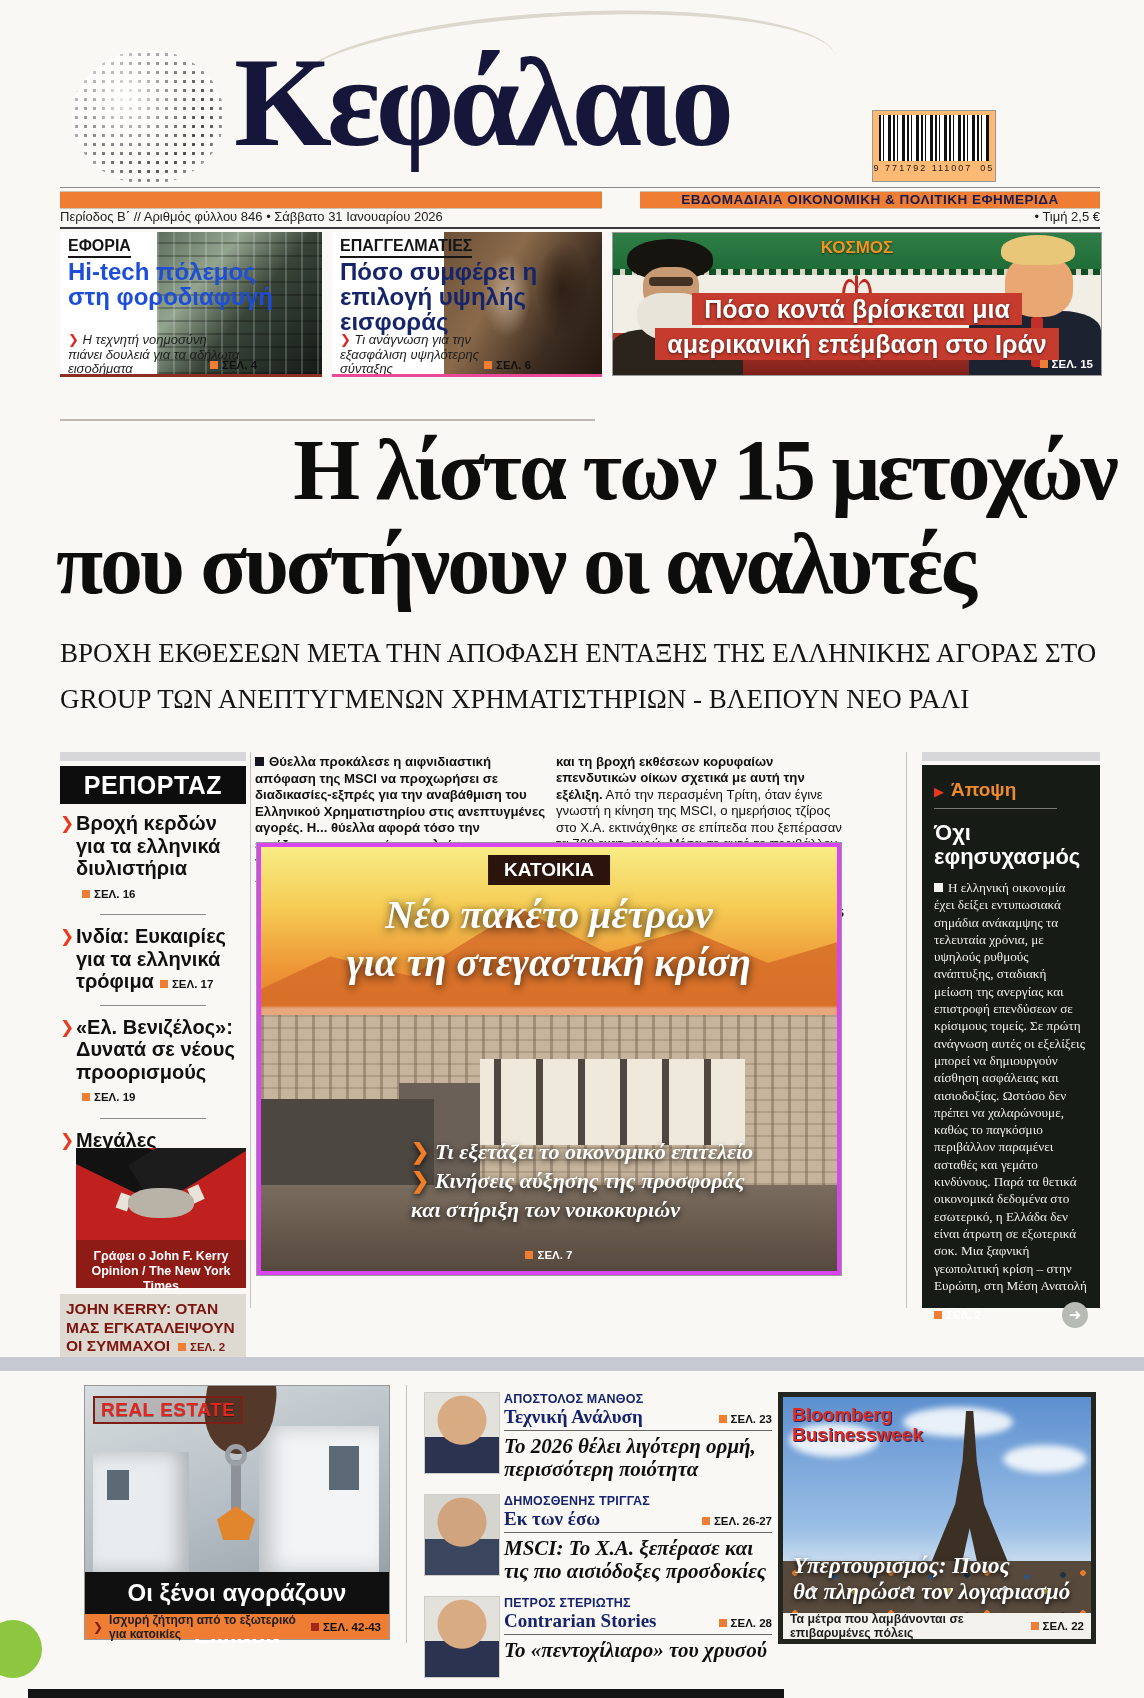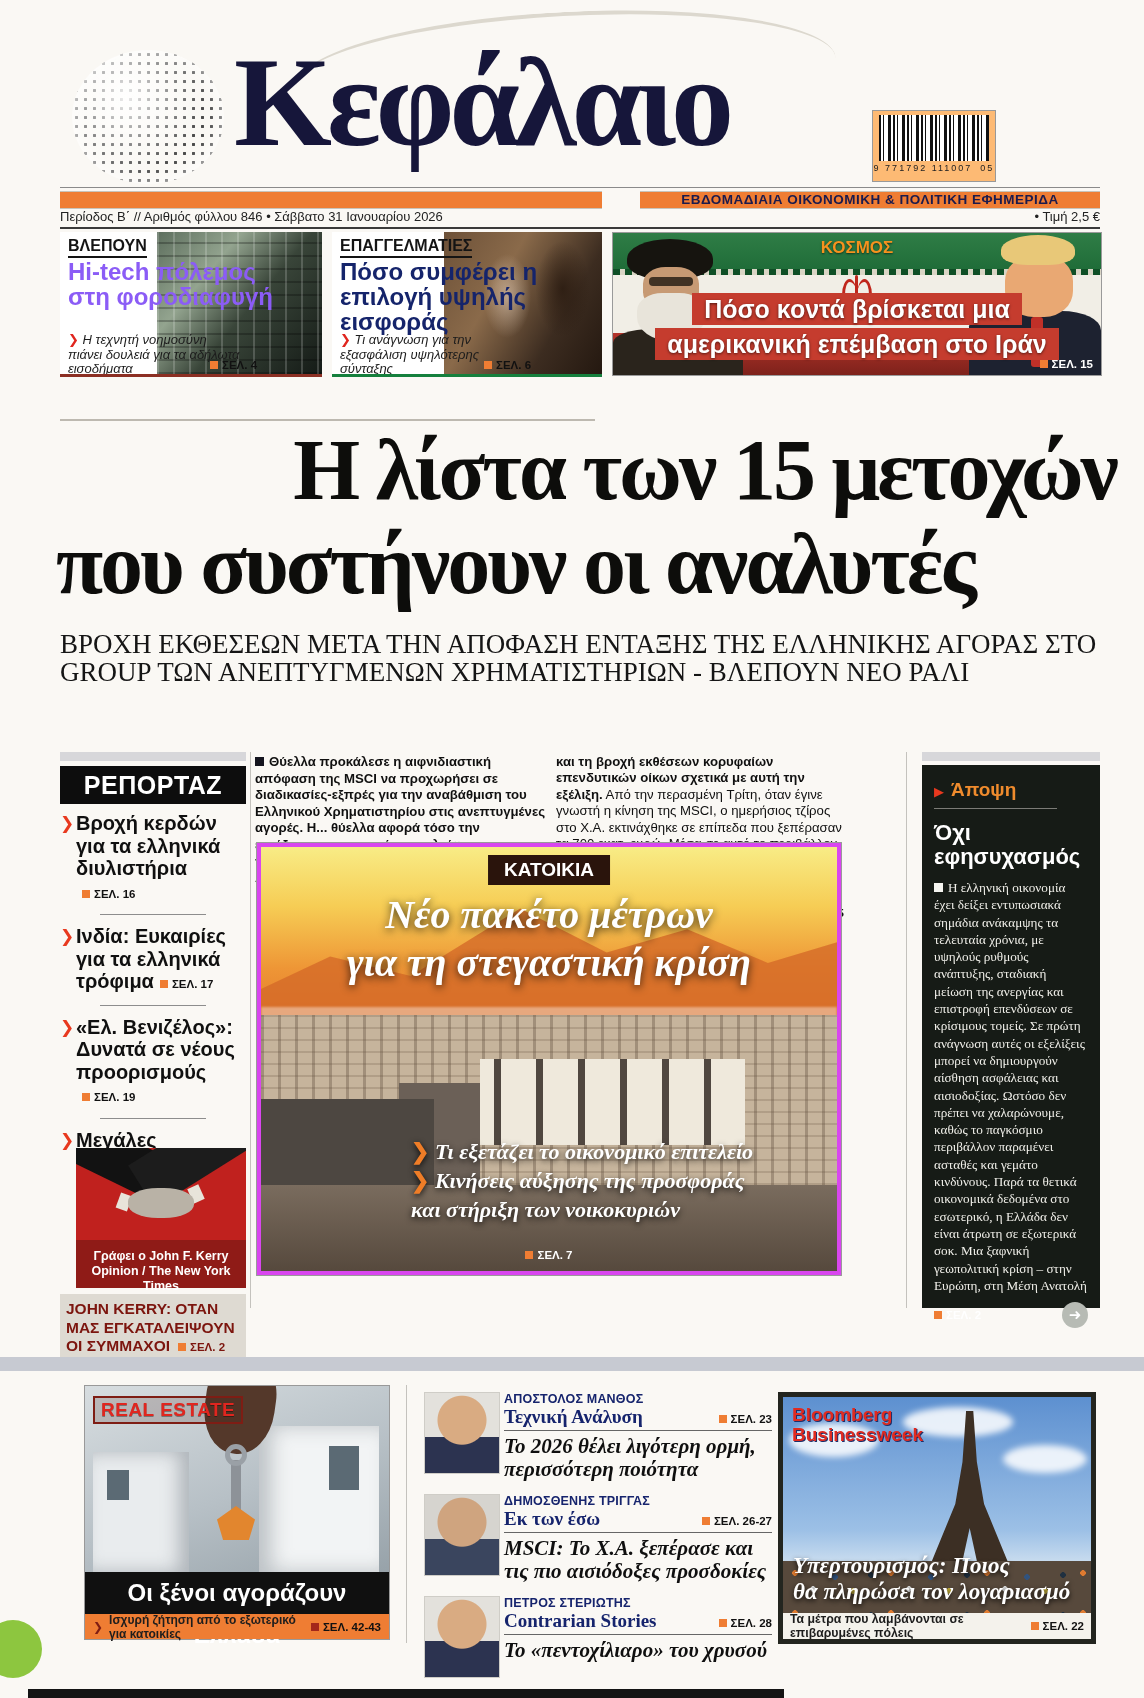--- a/index.html
+++ b/index.html
@@ -76,21 +76,21 @@
                 padding:2px 12px;text-shadow:0 1px 3px rgba(0,0,0,.6);}
   .t3-page{position:absolute;right:8px;bottom:5px;z-index:5;}
 
   
   .lead-kicker{left:60px;top:389px;font-size:21px;font-weight:800;color:#9e1b20;letter-spacing:.2px;}
   .lead-kicker:before{content:"▶";color:#e0261f;font-size:15px;margin-right:8px;vertical-align:2px;}
   .lead-underline{left:60px;top:419px;width:535px;height:2px;background:#bdb9b0;}
   .hl{left:56px;width:1060px;font-family:"Liberation Serif","DejaVu Serif",serif;font-weight:700;
       font-size:86px;letter-spacing:-3px;color:#0d0d0b;line-height:92px;}
   .subhead{left:60px;top:630px;width:1046px;font-family:"Liberation Serif","DejaVu Serif",serif;
-           font-size:27px;line-height:28px;color:#151515;}
+           font-size:27px;line-height:46px;color:#151515;}
 
   
   .gray-band{height:9px;background:#d7d7da;}
   .vrule{width:1px;background:#c4c2bd;}
   .reportaz{left:60px;top:766px;width:186px;height:38px;background:#0d0d0d;color:#fff;
             font-weight:900;font-size:25px;line-height:38px;text-align:center;letter-spacing:.5px;}
   .side-items{left:60px;top:812px;width:186px;}
   .side-item{position:relative;padding-left:16px;font-size:20px;line-height:22.5px;font-weight:800;color:#101010;}
   .side-item:before{content:"❯";position:absolute;left:0;top:1px;color:#e8391f;font-size:17px;font-weight:900;}
   .side-sep{width:106px;height:1px;background:#8d8d8d;margin:9px auto 10px;}
@@ -229,27 +229,27 @@
   <div class="abs orange-band" style="left:60px;width:542px;"></div>
   <div class="abs orange-band tagline" style="left:640px;width:460px;">ΕΒΔΟΜΑΔΙΑΙΑ ΟΙΚΟΝΟΜΙΚΗ &amp; ΠΟΛΙΤΙΚΗ ΕΦΗΜΕΡΙΔΑ</div>
   <div class="abs issue-row">
     <span>Περίοδος Β΄ // Αριθμός φύλλου 846 • Σάββατο 31 Ιανουαρίου 2026</span>
     <span>• Τιμή 2,5 €</span>
   </div>
   <div class="abs rule" style="left:60px;top:227px;width:1040px;height:2px;background:#3a3a3a;"></div>
 
   <div class="abs teaser" style="left:60px;width:262px;border-bottom:3px solid #8c2f23;">
     <div class="t-photo kb-photo"></div>
-    <div class="t-kicker">ΒΛΕΠΟΥΝ</div>
-    <div class="t-head" style="color:#8b5cf6;">Hi-tech πόλεμος στη φοροδιαφυγή</div>
+    <div class="t-kicker">ΕΦΟΡΙΑ</div>
+    <div class="t-head" style="color:#1d4ed8;">Hi-tech πόλεμος στη φοροδιαφυγή</div>
     <div class="t-dek">Η τεχνητή νοημοσύνη πιάνει δουλειά για τα αδήλωτα εισοδήματα</div>
     <span class="pg" style="position:absolute;left:150px;bottom:3px;z-index:3;">ΣΕΛ. 4</span>
   </div>
 
-  <div class="abs teaser" style="left:332px;width:270px;border-bottom:3px solid #15803d;">
+  <div class="abs teaser" style="left:332px;width:270px;border-bottom:3px solid #ec4899;">
     <div class="t-photo shop-photo"></div>
     <div class="t-kicker">ΕΠΑΓΓΕΛΜΑΤΙΕΣ</div>
     <div class="t-head" style="color:#15246b;">Πόσο συμφέρει η επιλογή υψηλής εισφοράς</div>
     <div class="t-dek">Τι ανάγνωση για την εξασφάλιση υψηλότερης σύνταξης</div>
     <span class="pg" style="position:absolute;left:152px;bottom:3px;z-index:3;">ΣΕΛ. 6</span>
   </div>
 
   <div class="abs teaser t3">
     <div class="fl-green"></div>
     <div class="fl-white"></div>

